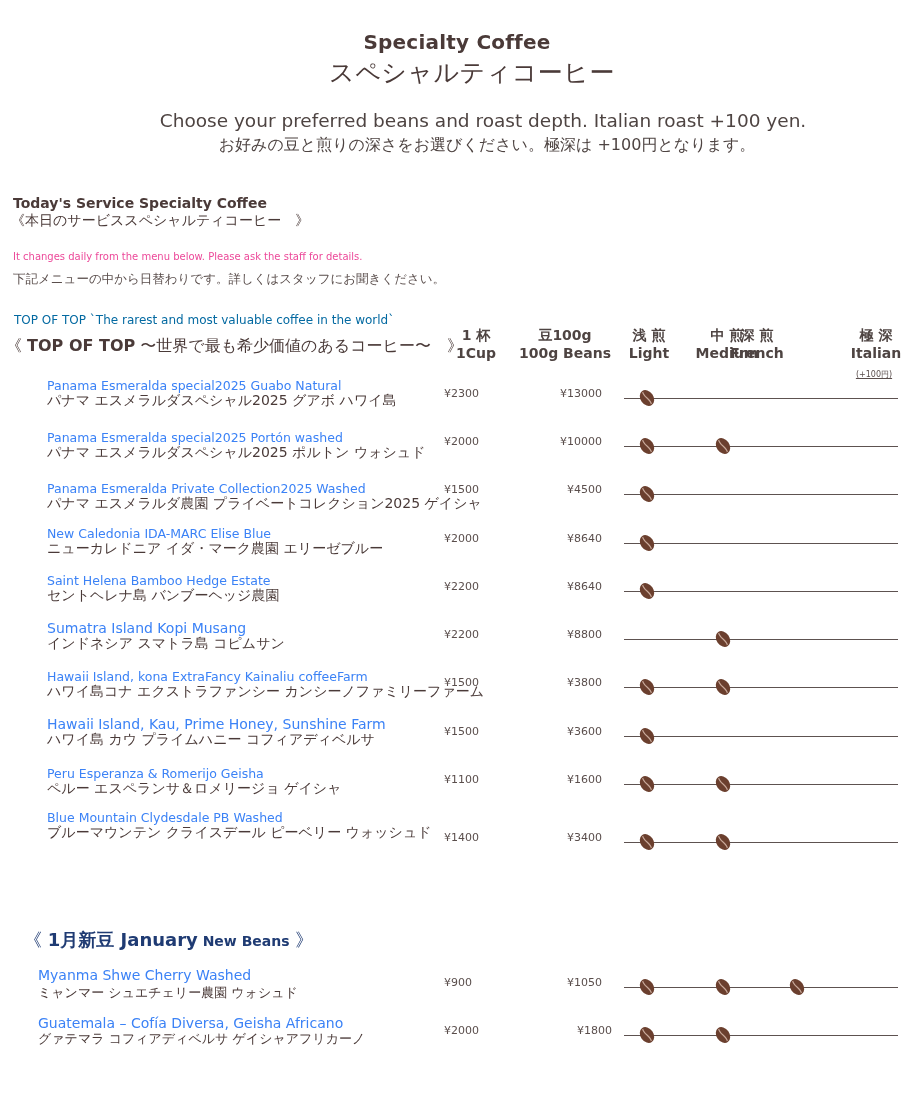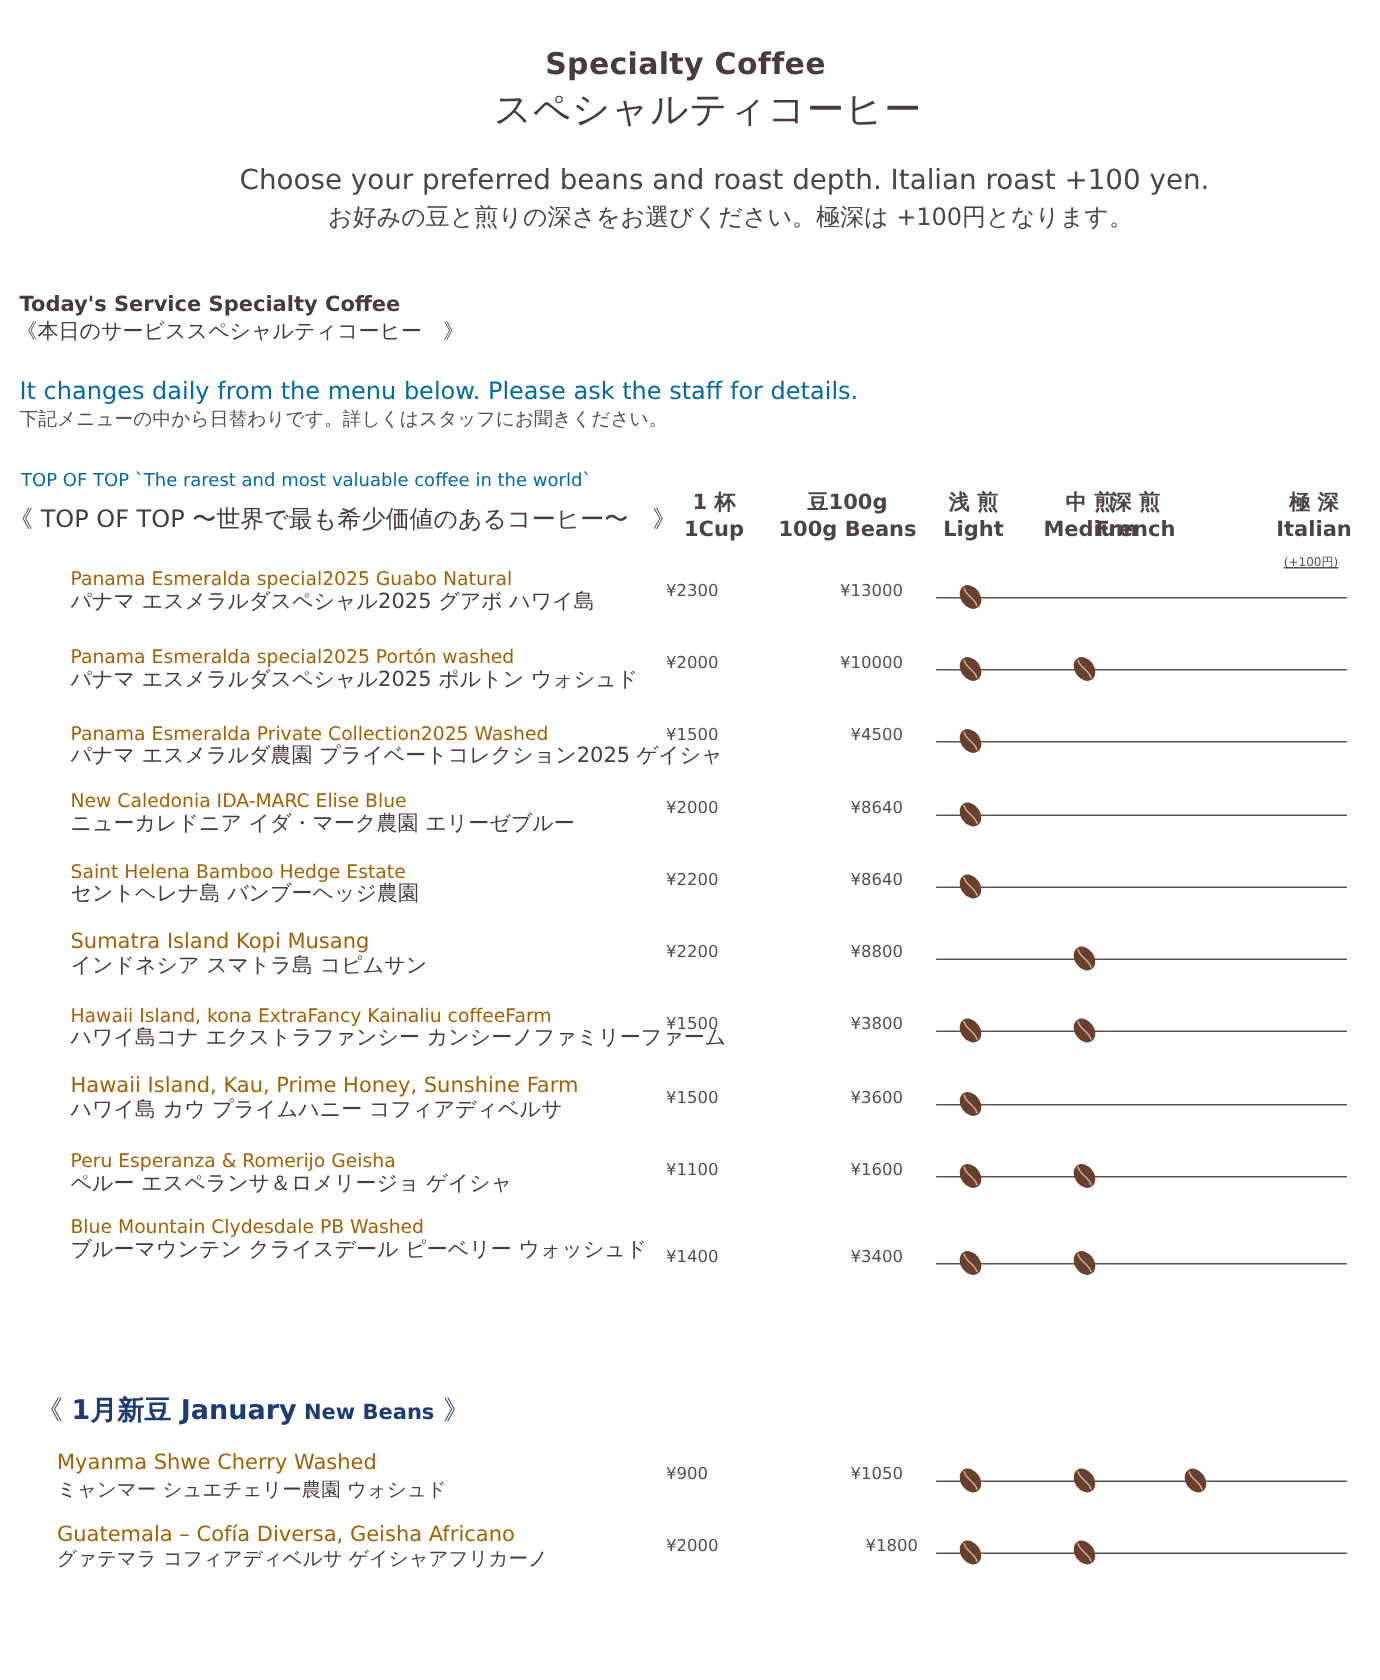--- a/index.html
+++ b/index.html
@@ -7,37 +7,37 @@
     body { position: relative; font-family: "DejaVu Sans", "Liberation Sans", sans-serif; color: #4a3d3b; }
     .abs { position: absolute; white-space: nowrap; }
 
     .title-en { left: 0; width: 914px; top: 30px; text-align: center; font-size: 20px; font-weight: bold; color: #4a3a38; letter-spacing: 0.2px; }
     .title-jp { left: 0; width: 944px; top: 56px; text-align: center; font-size: 25px; color: #4a3a38; letter-spacing: 0.5px; }
     .subtitle-en { left: 0; width: 966px; top: 110px; text-align: center; font-size: 18.5px; color: #4e4442; }
     .subtitle-jp { left: 0; width: 974px; top: 135px; text-align: center; font-size: 16px; color: #4e4442; }
 
     .today-en { left: 13px; top: 195px; font-size: 14px; font-weight: bold; color: #4a3a38; }
     .today-jp { left: 11px; top: 212px; font-size: 14px; color: #4a3a38; }
-    .note-en { left: 13px; top: 251px; font-size: 16px; color: #0369a1; }
+    .note-en { left: 13px; top: 251px; font-size: 10px; color: #ec4899; }
     .note-jp { left: 13px; top: 271px; font-size: 12.5px; color: #5a4e4c; }
 
     .tot-en { left: 14px; top: 313px; font-size: 12px; color: #0369a1; }
     .tot-jp { left: 6px; top: 336px; font-size: 16px; color: #4a3a38; }
-    .tot-jp b { font-weight: normal; }
+    .tot-jp b { font-weight: bold; }
 
     .colhead { top: 326px; text-align: center; font-size: 14px; font-weight: bold; color: #4e4442; line-height: 18px; }
     .col-cup { left: 448px; width: 56px; }
     .col-beans { left: 510px; width: 110px; }
     .col-light { left: 622px; width: 54px; }
     .col-medium { left: 692px; width: 70px; }
     .col-french { left: 725px; width: 64px; }
     .col-italian { left: 846px; width: 60px; }
     .italian-note { left: 846px; width: 56px; top: 369px; text-align: center; font-size: 8px; color: #5a4e4c; text-decoration: underline; }
 
-    .item-en { left: 47px; font-size: 12.5px; color: #a16207; }
+    .item-en { left: 47px; font-size: 12.5px; color: #3b82f6; }
     .item-en.big { font-size: 14px; }
     .item-jp { left: 47px; font-size: 14px; color: #4a3a38; }
     .price { font-size: 11px; color: #5a4e4c; }
     .price-cup { left: 444px; }
     .price-beans { width: 82px; text-align: right; left: 520px; }
 
     .roast-line { position: absolute; left: 624px; width: 274px; height: 1px; background: #5d5250; }
     .bean { position: absolute; width: 14px; height: 18px; margin-left: -7px; margin-top: -9px; transform: rotate(-35deg); }
     .bean svg { width: 14px; height: 18px; display: block; }
 

